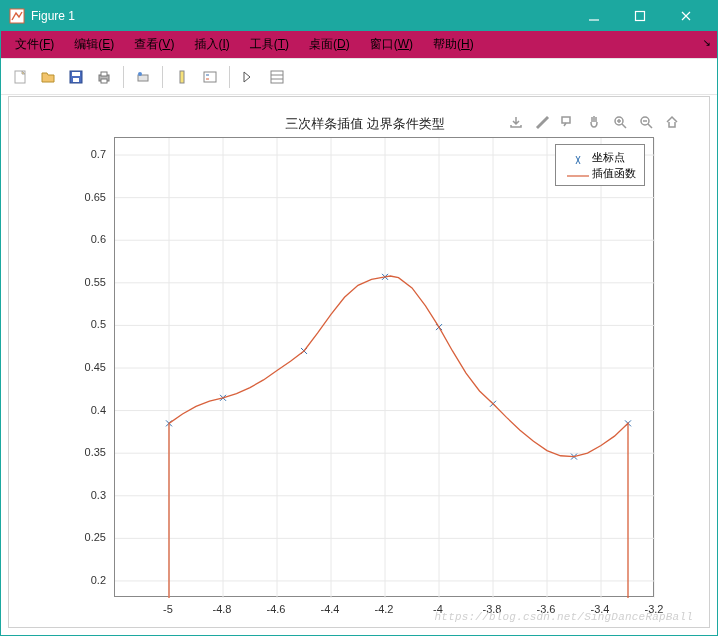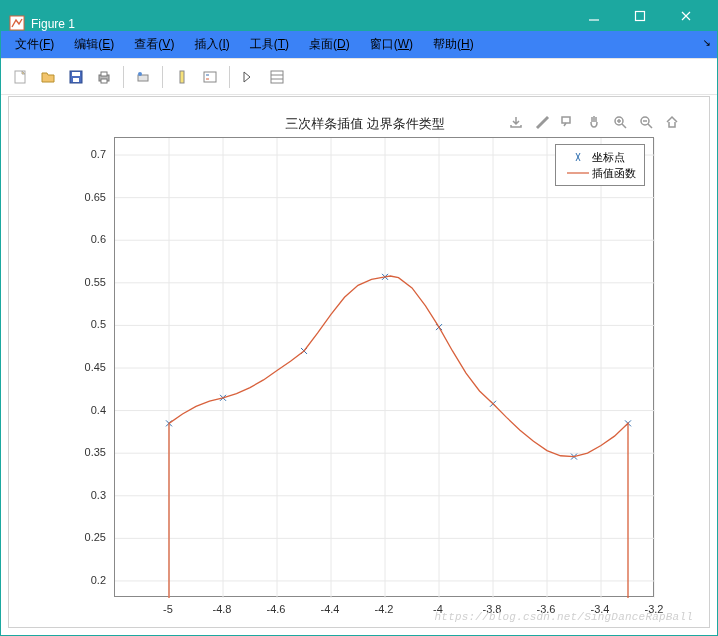--- a/index.html
+++ b/index.html
@@ -1,39 +1,39 @@
 <!DOCTYPE html>
 <html><head>
 <meta charset="utf-8">
 <style>
   * { margin: 0; padding: 0; box-sizing: border-box; }
   body { font-family: "Microsoft YaHei", "Segoe UI", Arial, sans-serif; font-size: 12px; background: #f0f0f0; }
   .window { width: 718px; height: 636px; background: #fff; border: 1px solid #1ca8a0; position: relative; }
-  .titlebar { height: 30px; background: #1ca8a0; display: flex; align-items: flex-end; color: #fff; padding: 0 8px; }
+  .titlebar { height: 30px; background: #1ca8a0; display: flex; align-items: center; color: #fff; padding: 0 8px; }
   .titlebar .icon { width: 16px; height: 16px; margin-right: 6px; display: inline-flex; align-items: center; justify-content: center; }
   .titlebar .title { flex: 1; font-size: 12px; }
   .titlebar .ctrl { width: 46px; height: 30px; display: flex; align-items: center; justify-content: center; color: #fff; cursor: pointer; font-size: 14px; }
-  .menubar { height: 28px; background: #3b82f6; border-bottom: 1px solid #e5e5e5; display: flex; align-items: center; padding: 0 4px; position: relative; }
+  .menubar { height: 28px; background: #be185d; border-bottom: 1px solid #e5e5e5; display: flex; align-items: center; padding: 0 4px; position: relative; }
   .menubar .menu-item { padding: 4px 10px; cursor: pointer; font-size: 12px; }
   .menubar .menu-item .ul { text-decoration: underline; }
   .menubar .overflow { position: absolute; right: 6px; top: 6px; font-size: 10px; cursor: pointer; }
   .toolbar { height: 36px; background: #fff; border-bottom: 1px solid #e5e5e5; display: flex; align-items: center; padding: 0 6px; gap: 2px; }
   .toolbar .tbtn { width: 26px; height: 26px; display: flex; align-items: center; justify-content: center; cursor: pointer; border: 1px solid transparent; border-radius: 2px; }
   .toolbar .sep { width: 1px; height: 22px; background: #d0d0d0; margin: 0 4px; }
   .figarea { position: absolute; top: 95px; left: 7px; right: 7px; bottom: 7px; background: #f0f0f0; border: 1px solid #d0d0d0; }
   .plot-wrap { position: absolute; inset: 0; background: #fff; }
   .plot-title { position: absolute; top: 18px; left: 12px; right: 0; text-align: center; font-size: 13px; color: #222; }
   .fig-tools { position: absolute; top: 16px; right: 28px; display: flex; gap: 8px; }
   .fig-tool { width: 18px; height: 18px; color: #888; display:flex; align-items:center; justify-content:center; cursor:pointer; }
   .fig-tool svg { width: 16px; height: 16px; stroke: #999; fill: none; stroke-width: 1.5; }
   .axes { position: absolute; left: 105px; top: 40px; width: 540px; height: 460px; border: 1px solid #888; background: #fff; }
   .grid line { stroke: #e8e8e8; stroke-width: 1; }
   .tick-label { font-size: 11px; fill: #333; font-family: Arial, sans-serif; }
   .legend { position: absolute; top: 6px; right: 8px; background: #fff; border: 1px solid #888; padding: 4px 8px; font-size: 11px; }
-  .legend .row { display: flex; align-items: center; height: 16px; }
+  .legend .row { display: flex; align-items: flex-end; height: 16px; }
   .legend .swatch { width: 28px; display:flex; align-items:center; justify-content:center; }
   .watermark { position:absolute; bottom:4px; right:16px; font-size:11px; color:#d0d0d0; font-style:italic; letter-spacing:0.2px; pointer-events:none;font-family:Liberation Mono, monospace; }
 </style>
 </head>
 <body>
 
 <div class="window">
 
   <div class="titlebar">
     <span class="icon">

